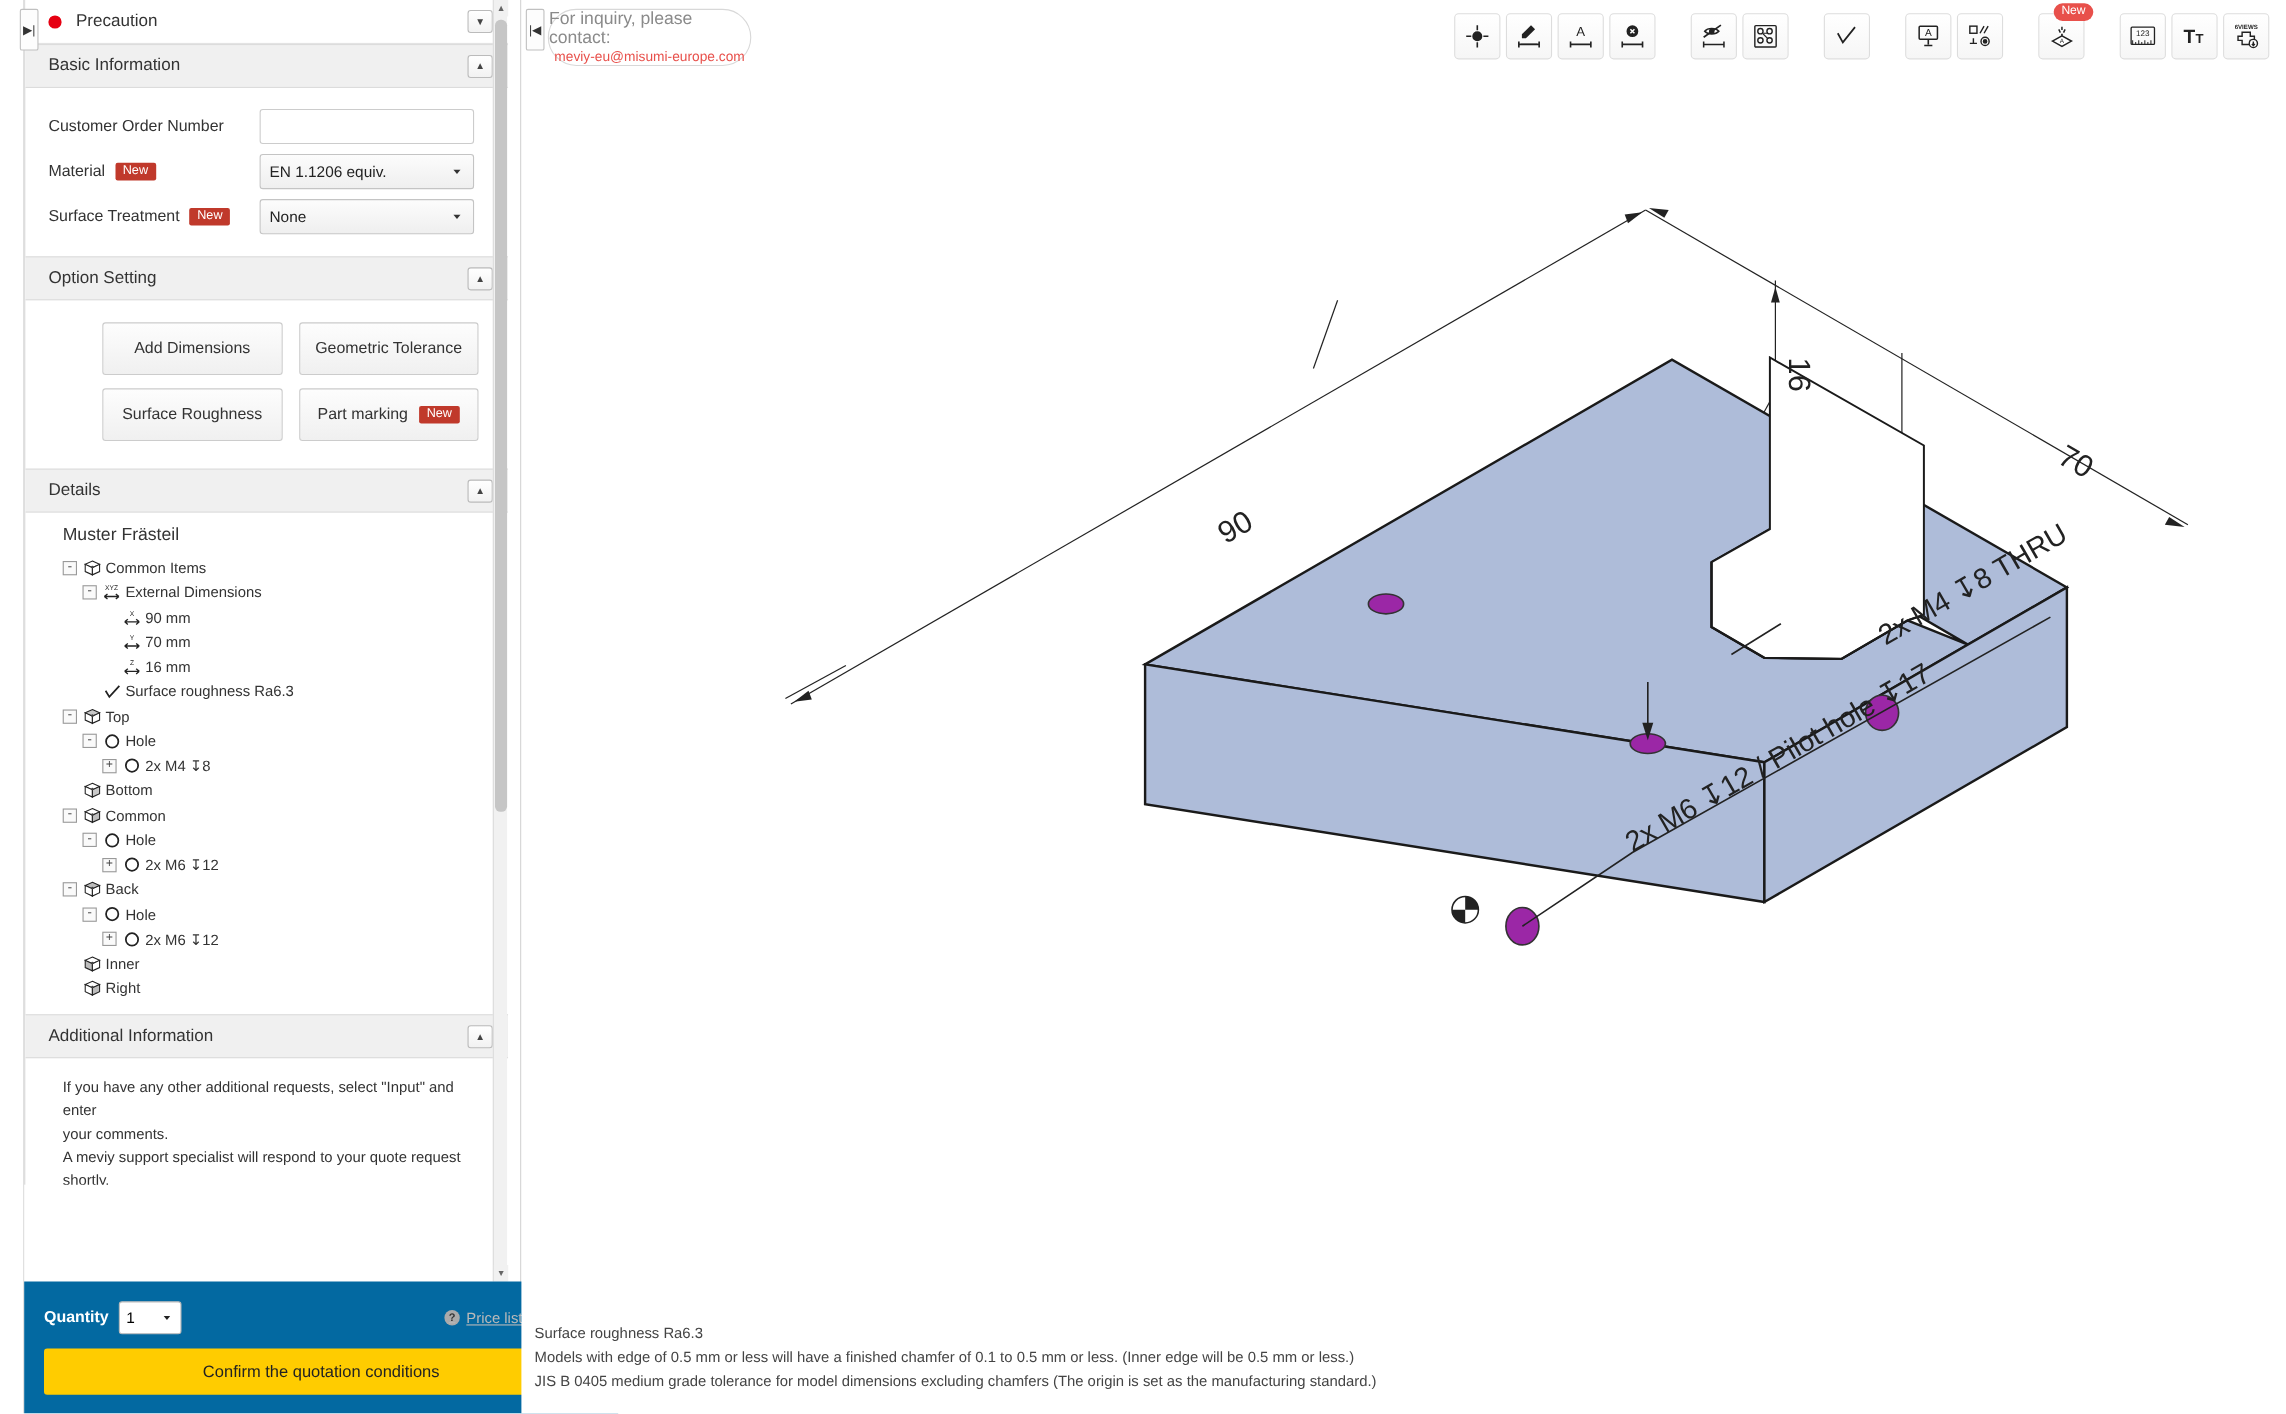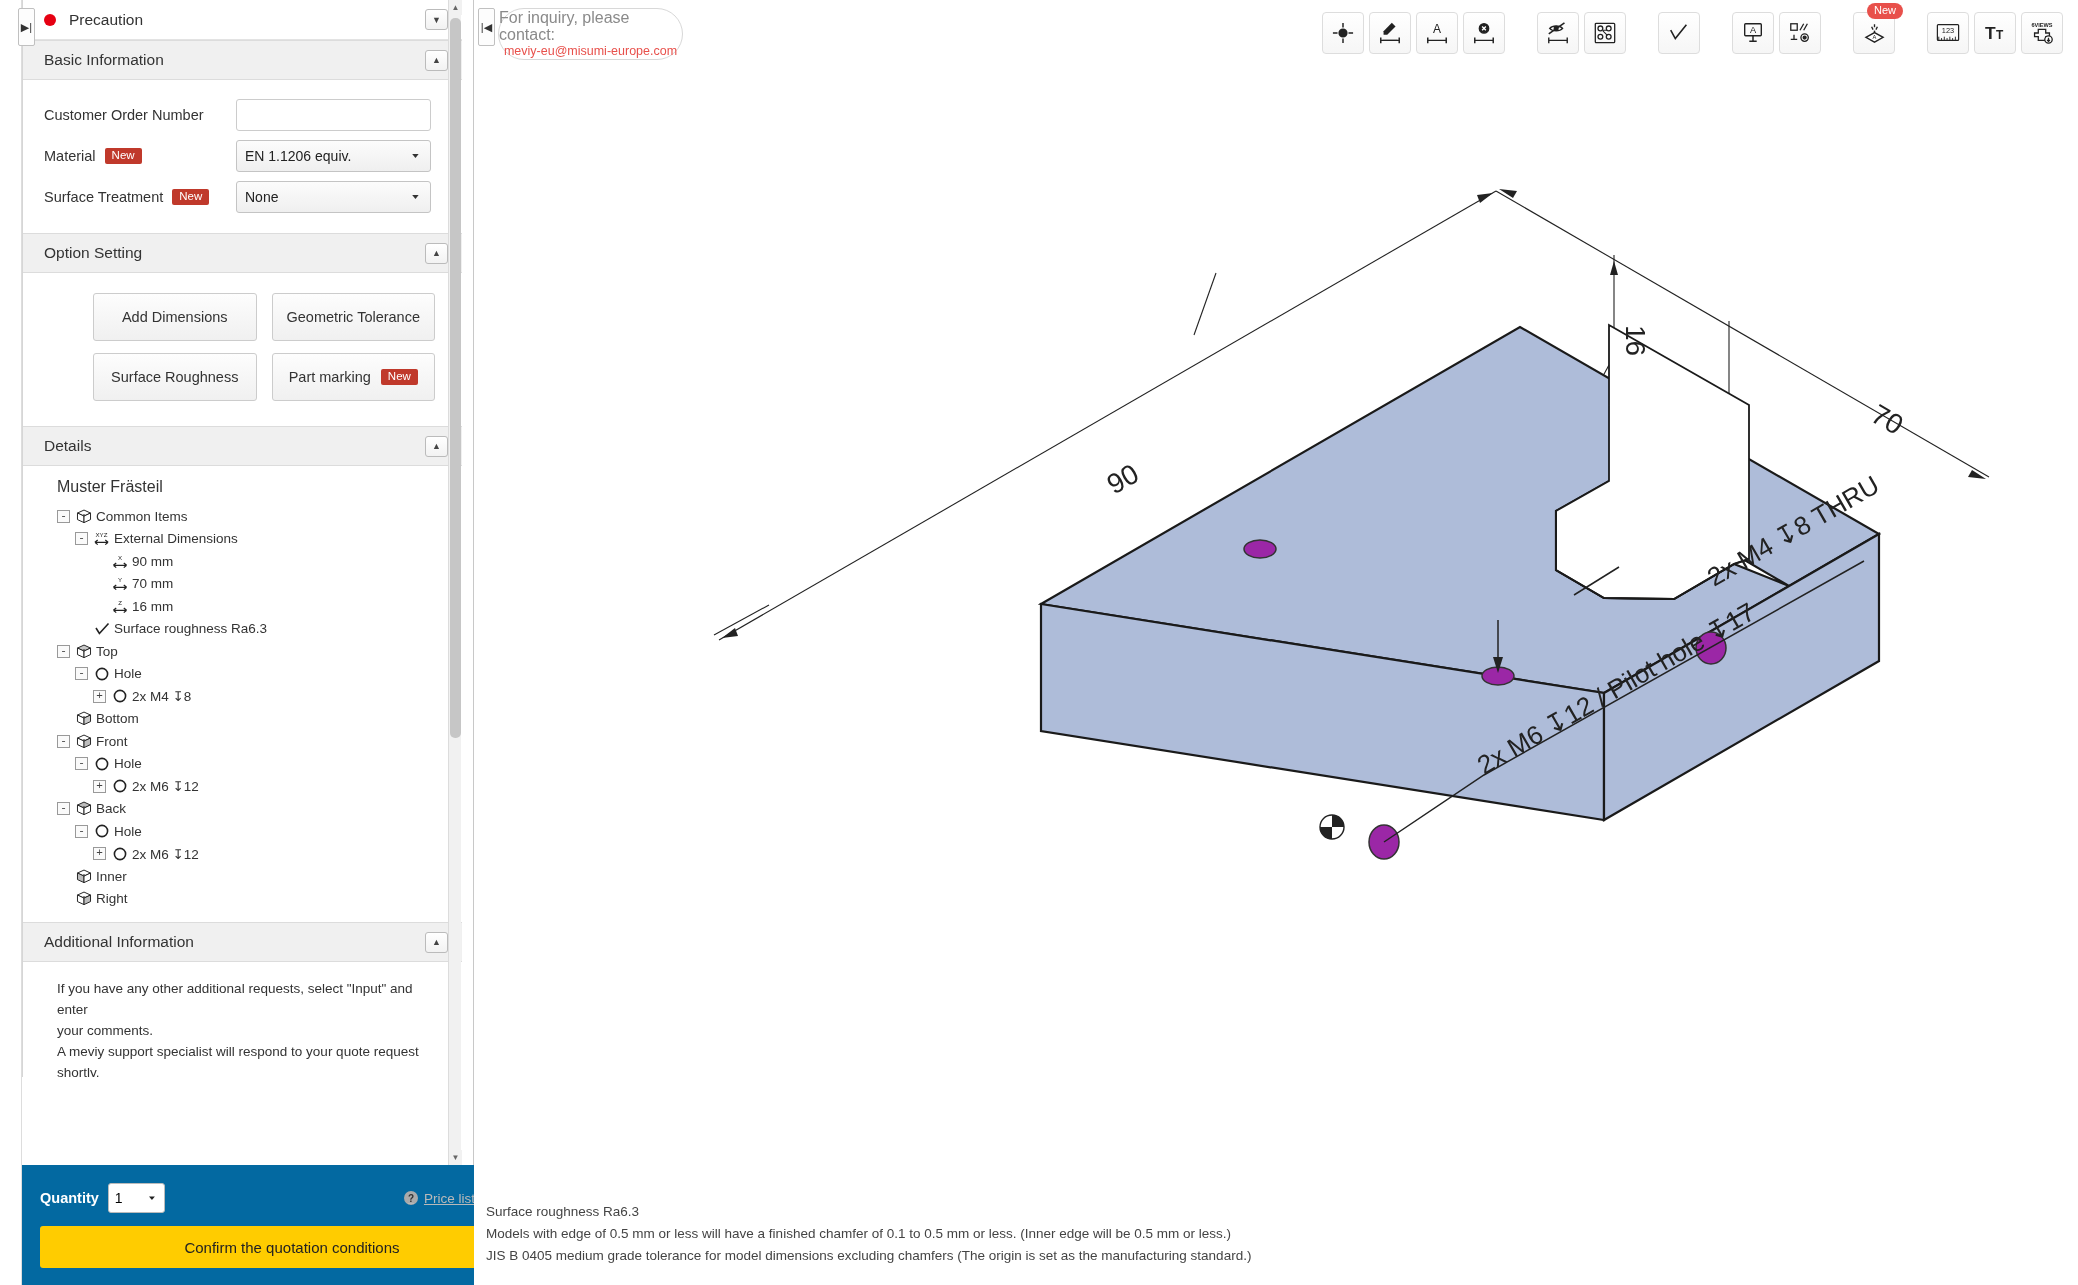--- a/index.html
+++ b/index.html
@@ -394,21 +394,21 @@
             <div class="tnode" style="padding-left: 0px;">
               <span class="expander">-</span>
               <span class="tico">
                 <svg width="16" height="15" viewBox="0 0 18 17">
     <path d="M9 1.2 L16.4 4.6 L9 8 L1.6 4.6 Z" fill="#fff" stroke="#222" stroke-width="1.1"></path>
     <path d="M1.6 4.6 L9 8 L9 15.4 L1.6 12 Z" fill="#fff" stroke="#222" stroke-width="1.1"></path>
     <path d="M16.4 4.6 L9 8 L9 15.4 L16.4 12 Z" fill="#bdbdbd" stroke="#222" stroke-width="1.1"></path>
     <circle cx="9" cy="7.2" r="1.3" fill="#444"></circle>
                 </svg>
               </span>
-              <span class="tlabel">Front</span>
+              <span class="tlabel">Common</span>
             </div>
             <div class="tnode" style="padding-left: 18px;">
               <span class="expander">-</span>
               <span class="tico">
                 <svg width="14" height="14" viewBox="0 0 14 14">
                   <circle cx="7" cy="7" r="5.6" fill="none" stroke="#222" stroke-width="1.6"></circle>
                 </svg>
               </span>
               <span class="tlabel">Hole</span>
             </div>

